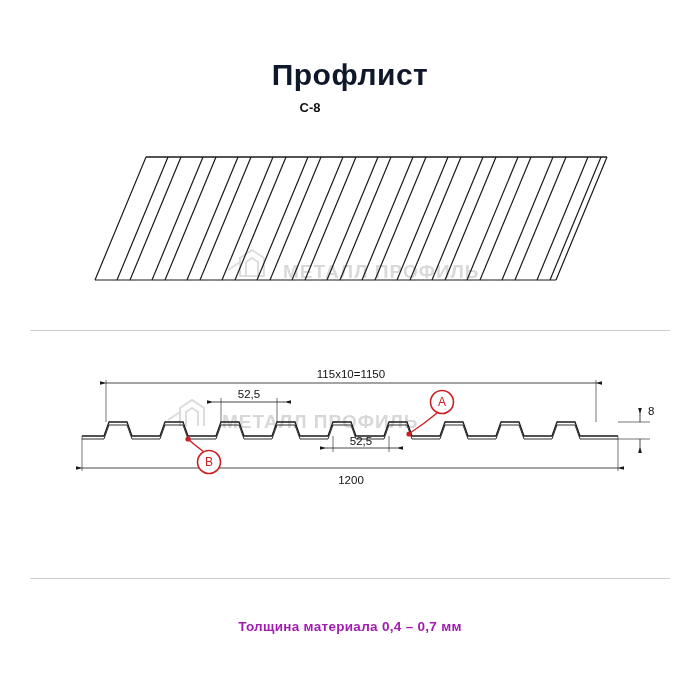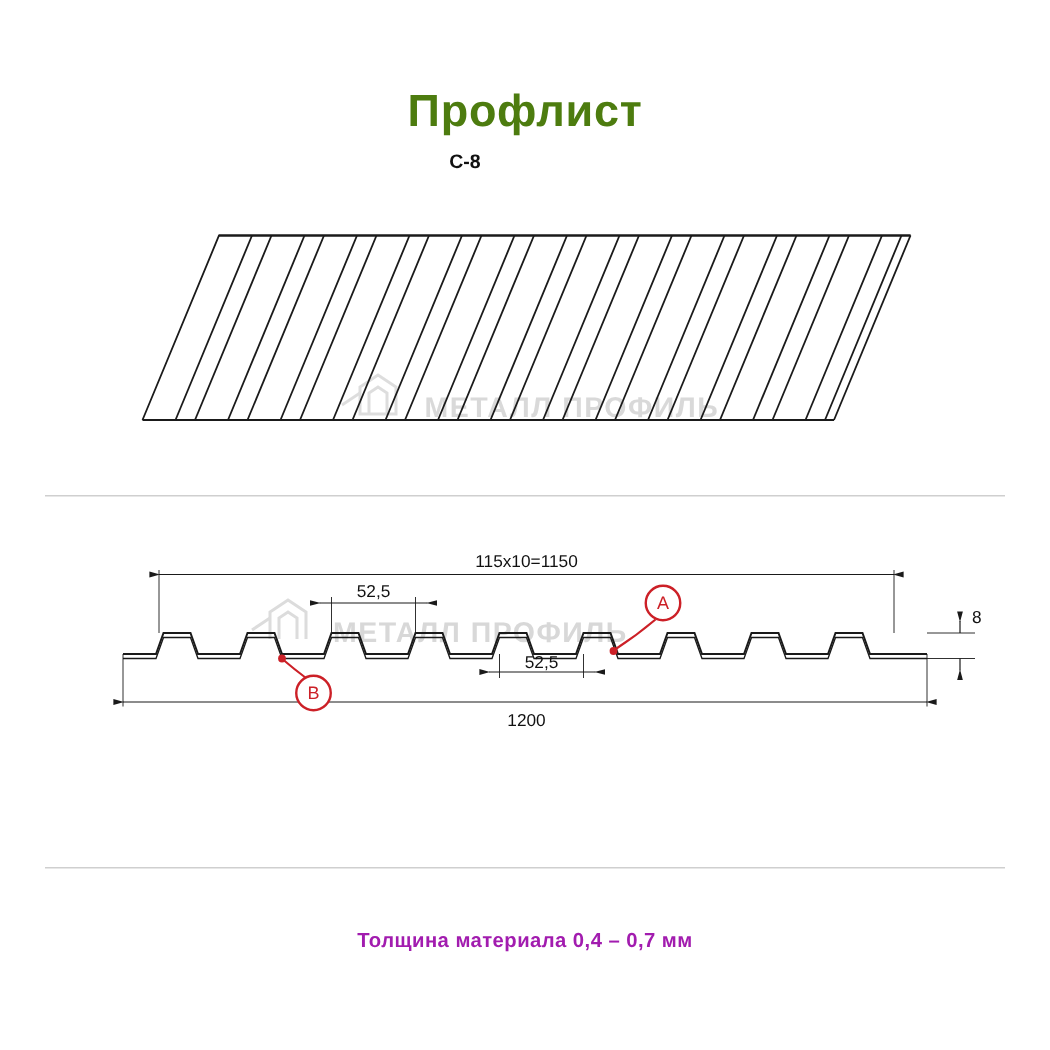--- a/index.html
+++ b/index.html
@@ -21,21 +21,21 @@
   }
   .title {
     position: absolute;
     top: 58px;
     left: 0;
     width: 700px;
     text-align: center;
     font-size: 30px;
     font-weight: bold;
     letter-spacing: 0.5px;
-    color: #4d7c0f;
+    color: #0f172a;
   }
   .subtitle {
     position: absolute;
     top: 100px;
     left: 0;
     width: 620px;
     text-align: center;
     font-size: 13px;
     font-weight: bold;
     color: #111111;

